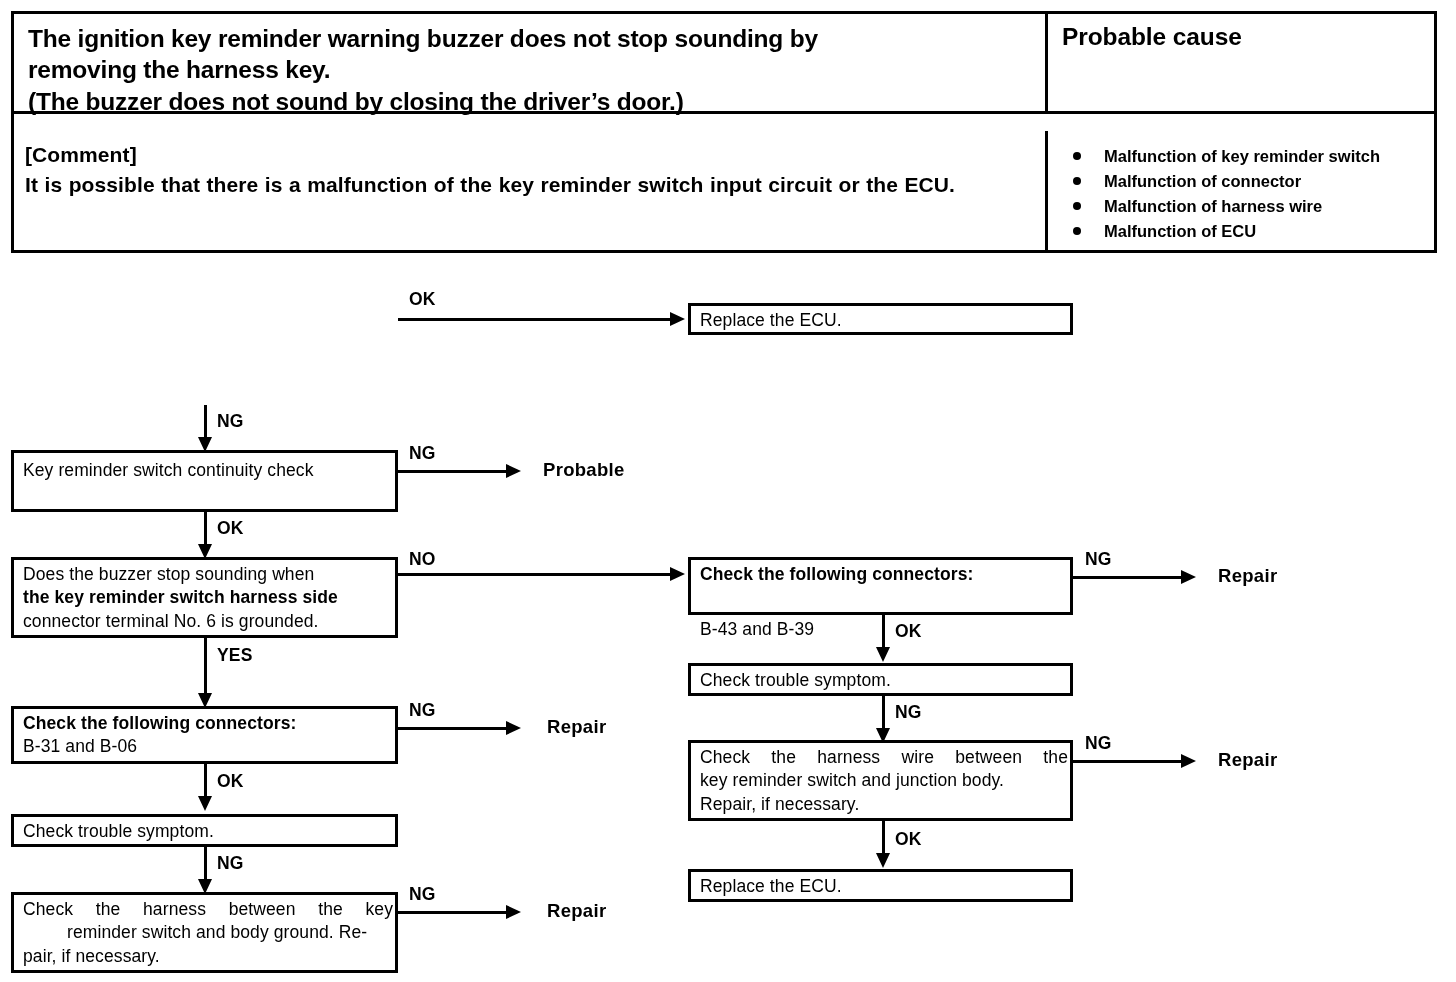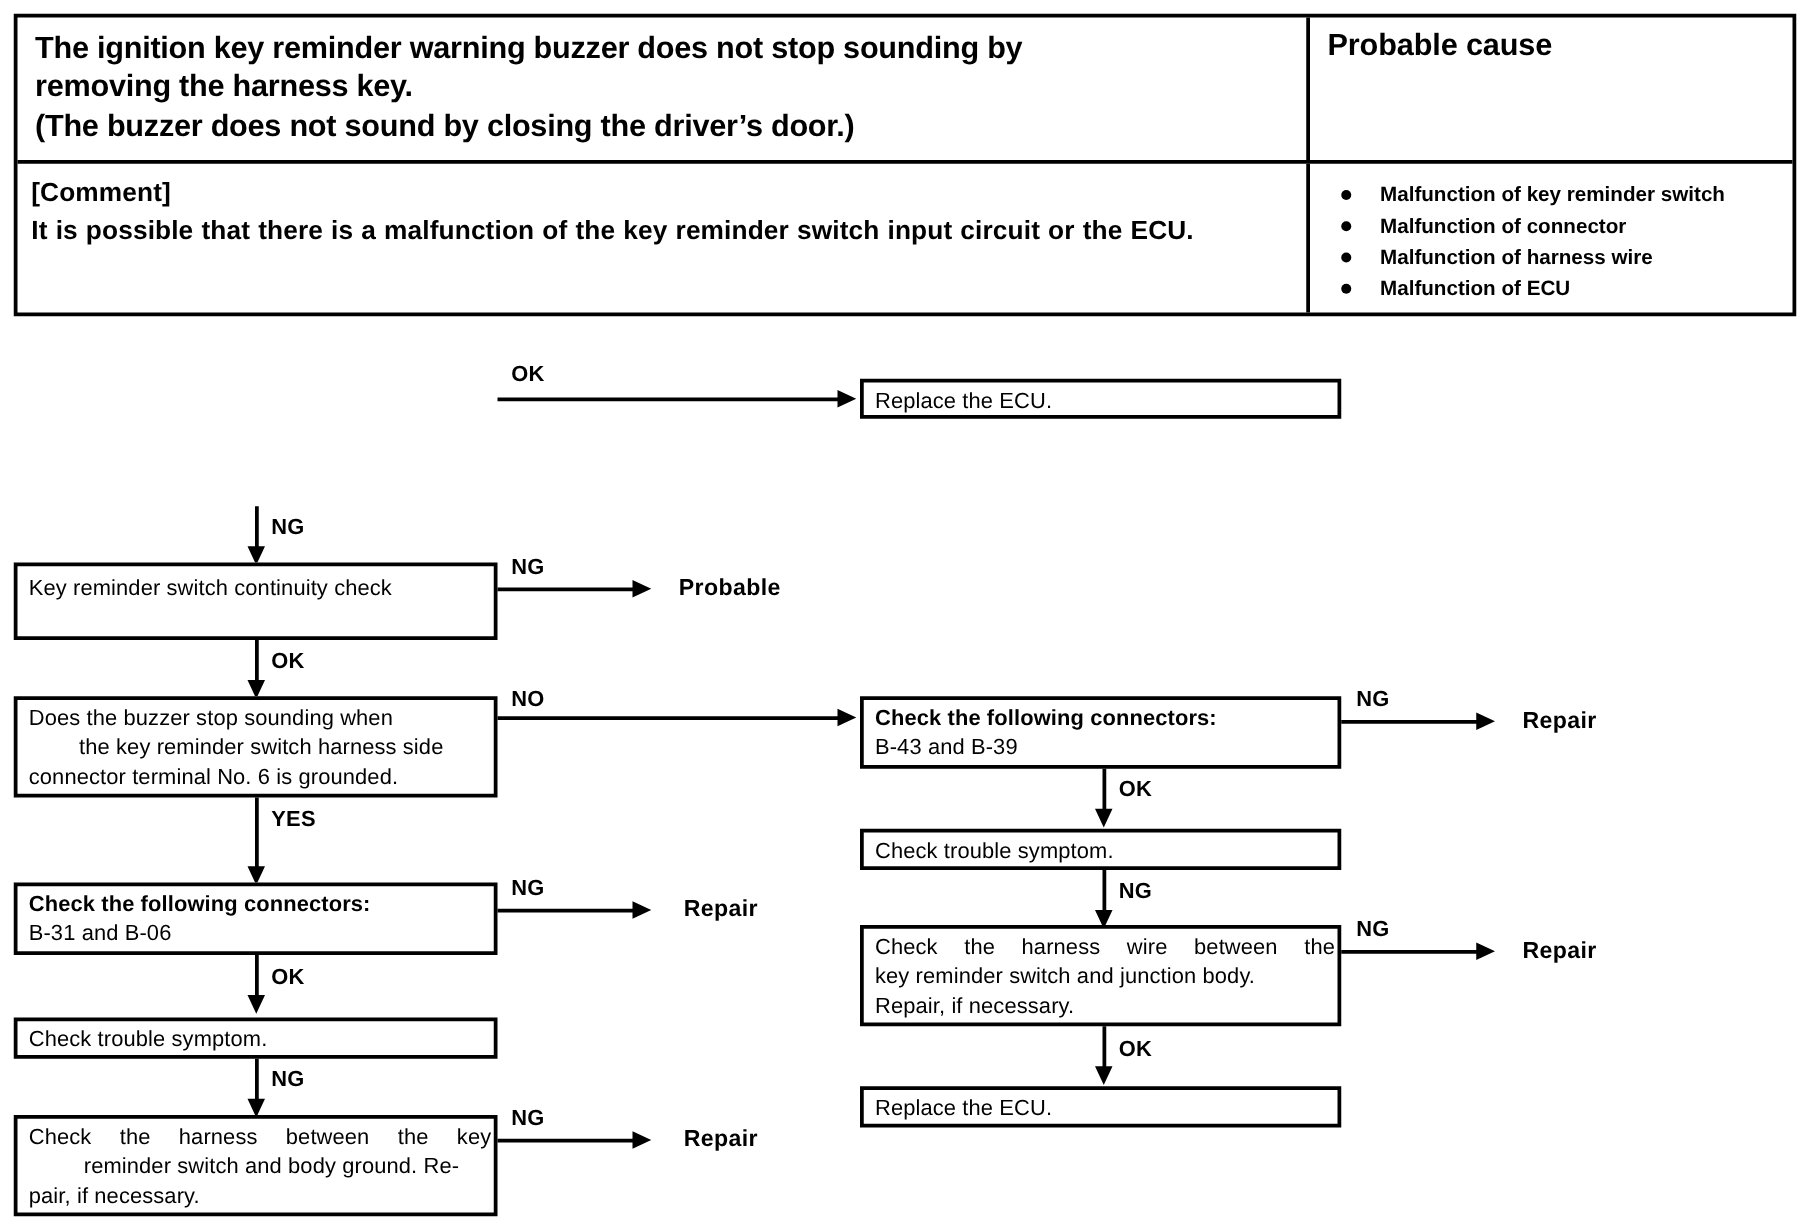--- a/index.html
+++ b/index.html
@@ -18,21 +18,21 @@
   
   .sym-table {
     position: absolute;
     left: 11px; top: 11px;
     width: 1426px; height: 242px;
     box-sizing: border-box;
     border: 3px solid #000;
   }
   .sym-row-top {
     position: absolute; left: 0; top: 0;
-    width: 100%; height: 117px;
+    width: 100%; height: 100px;
     box-sizing: border-box;
     border-bottom: 3px solid #000;
   }
   .sym-row-bot {
     position: absolute; left: 0; top: 117px;
     width: 100%; height: 119px;
     box-sizing: border-box;
   }
   .col-left {
     position: absolute; left: 0; top: 0;
@@ -206,21 +206,21 @@
   <div class="hline" style="left:398px; top:470px; width:110px;"></div>
   <div class="arrow-r" style="left:506px; top:464px;"></div>
   <span class="endlabel" style="left:543px; top:459px;">Probable</span>
 
   <span class="tag" style="left:217px; top:518px;">OK</span>
   <div class="vline" style="left:204px; top:512px; height:40px;"></div>
   <div class="arrow-d" style="left:198px; top:544px;"></div>
 
   <div class="fbox" style="left:11px; top:557px; width:387px; height:81px; padding-top:3px;">
     <span class="bl" style="font-weight:normal;">Does the buzzer stop sounding when</span>
-    <span class="bl" style="font-weight:normal;text-align:center;">the key reminder switch harness side</span>
+    <span class="bl" style="font-weight:bold;">the key reminder switch harness side</span>
     <span class="bl" style="font-weight:normal;">connector terminal No. 6 is grounded.</span>
   </div>
 
   <span class="tag" style="left:409px; top:549px;">NO</span>
   <div class="hline" style="left:398px; top:573px; width:274px;"></div>
   <div class="arrow-r" style="left:670px; top:567px;"></div>
 
   <span class="tag" style="left:217px; top:645px;">YES</span>
   <div class="vline" style="left:204px; top:638px; height:62px;"></div>
   <div class="arrow-d" style="left:198px; top:693px;"></div>
@@ -253,21 +253,21 @@
     <span class="bl" style="font-weight:normal;">pair, if necessary.</span>
   </div>
 
   <span class="tag" style="left:409px; top:884px;">NG</span>
   <div class="hline" style="left:398px; top:911px; width:110px;"></div>
   <div class="arrow-r" style="left:506px; top:905px;"></div>
   <span class="endlabel" style="left:547px; top:900px;">Repair</span>
 
   <div class="fbox" style="left:688px; top:557px; width:385px; height:58px; padding-top:3px;">
     <span class="bl" style="font-weight:bold;">Check  the  following  connectors:</span>
-    <span class="bl" style="font-weight:normal;">B-43 and B-39</span>
+    <span class="bl" style="font-weight:normal;margin-top:32px;">B-43 and B-39</span>
   </div>
 
   <span class="tag" style="left:1085px; top:549px;">NG</span>
   <div class="hline" style="left:1073px; top:576px; width:110px;"></div>
   <div class="arrow-r" style="left:1181px; top:570px;"></div>
   <span class="endlabel" style="left:1218px; top:565px;">Repair</span>
 
   <span class="tag" style="left:895px; top:621px;">OK</span>
   <div class="vline" style="left:882px; top:615px; height:39px;"></div>
   <div class="arrow-d" style="left:876px; top:647px;"></div>

